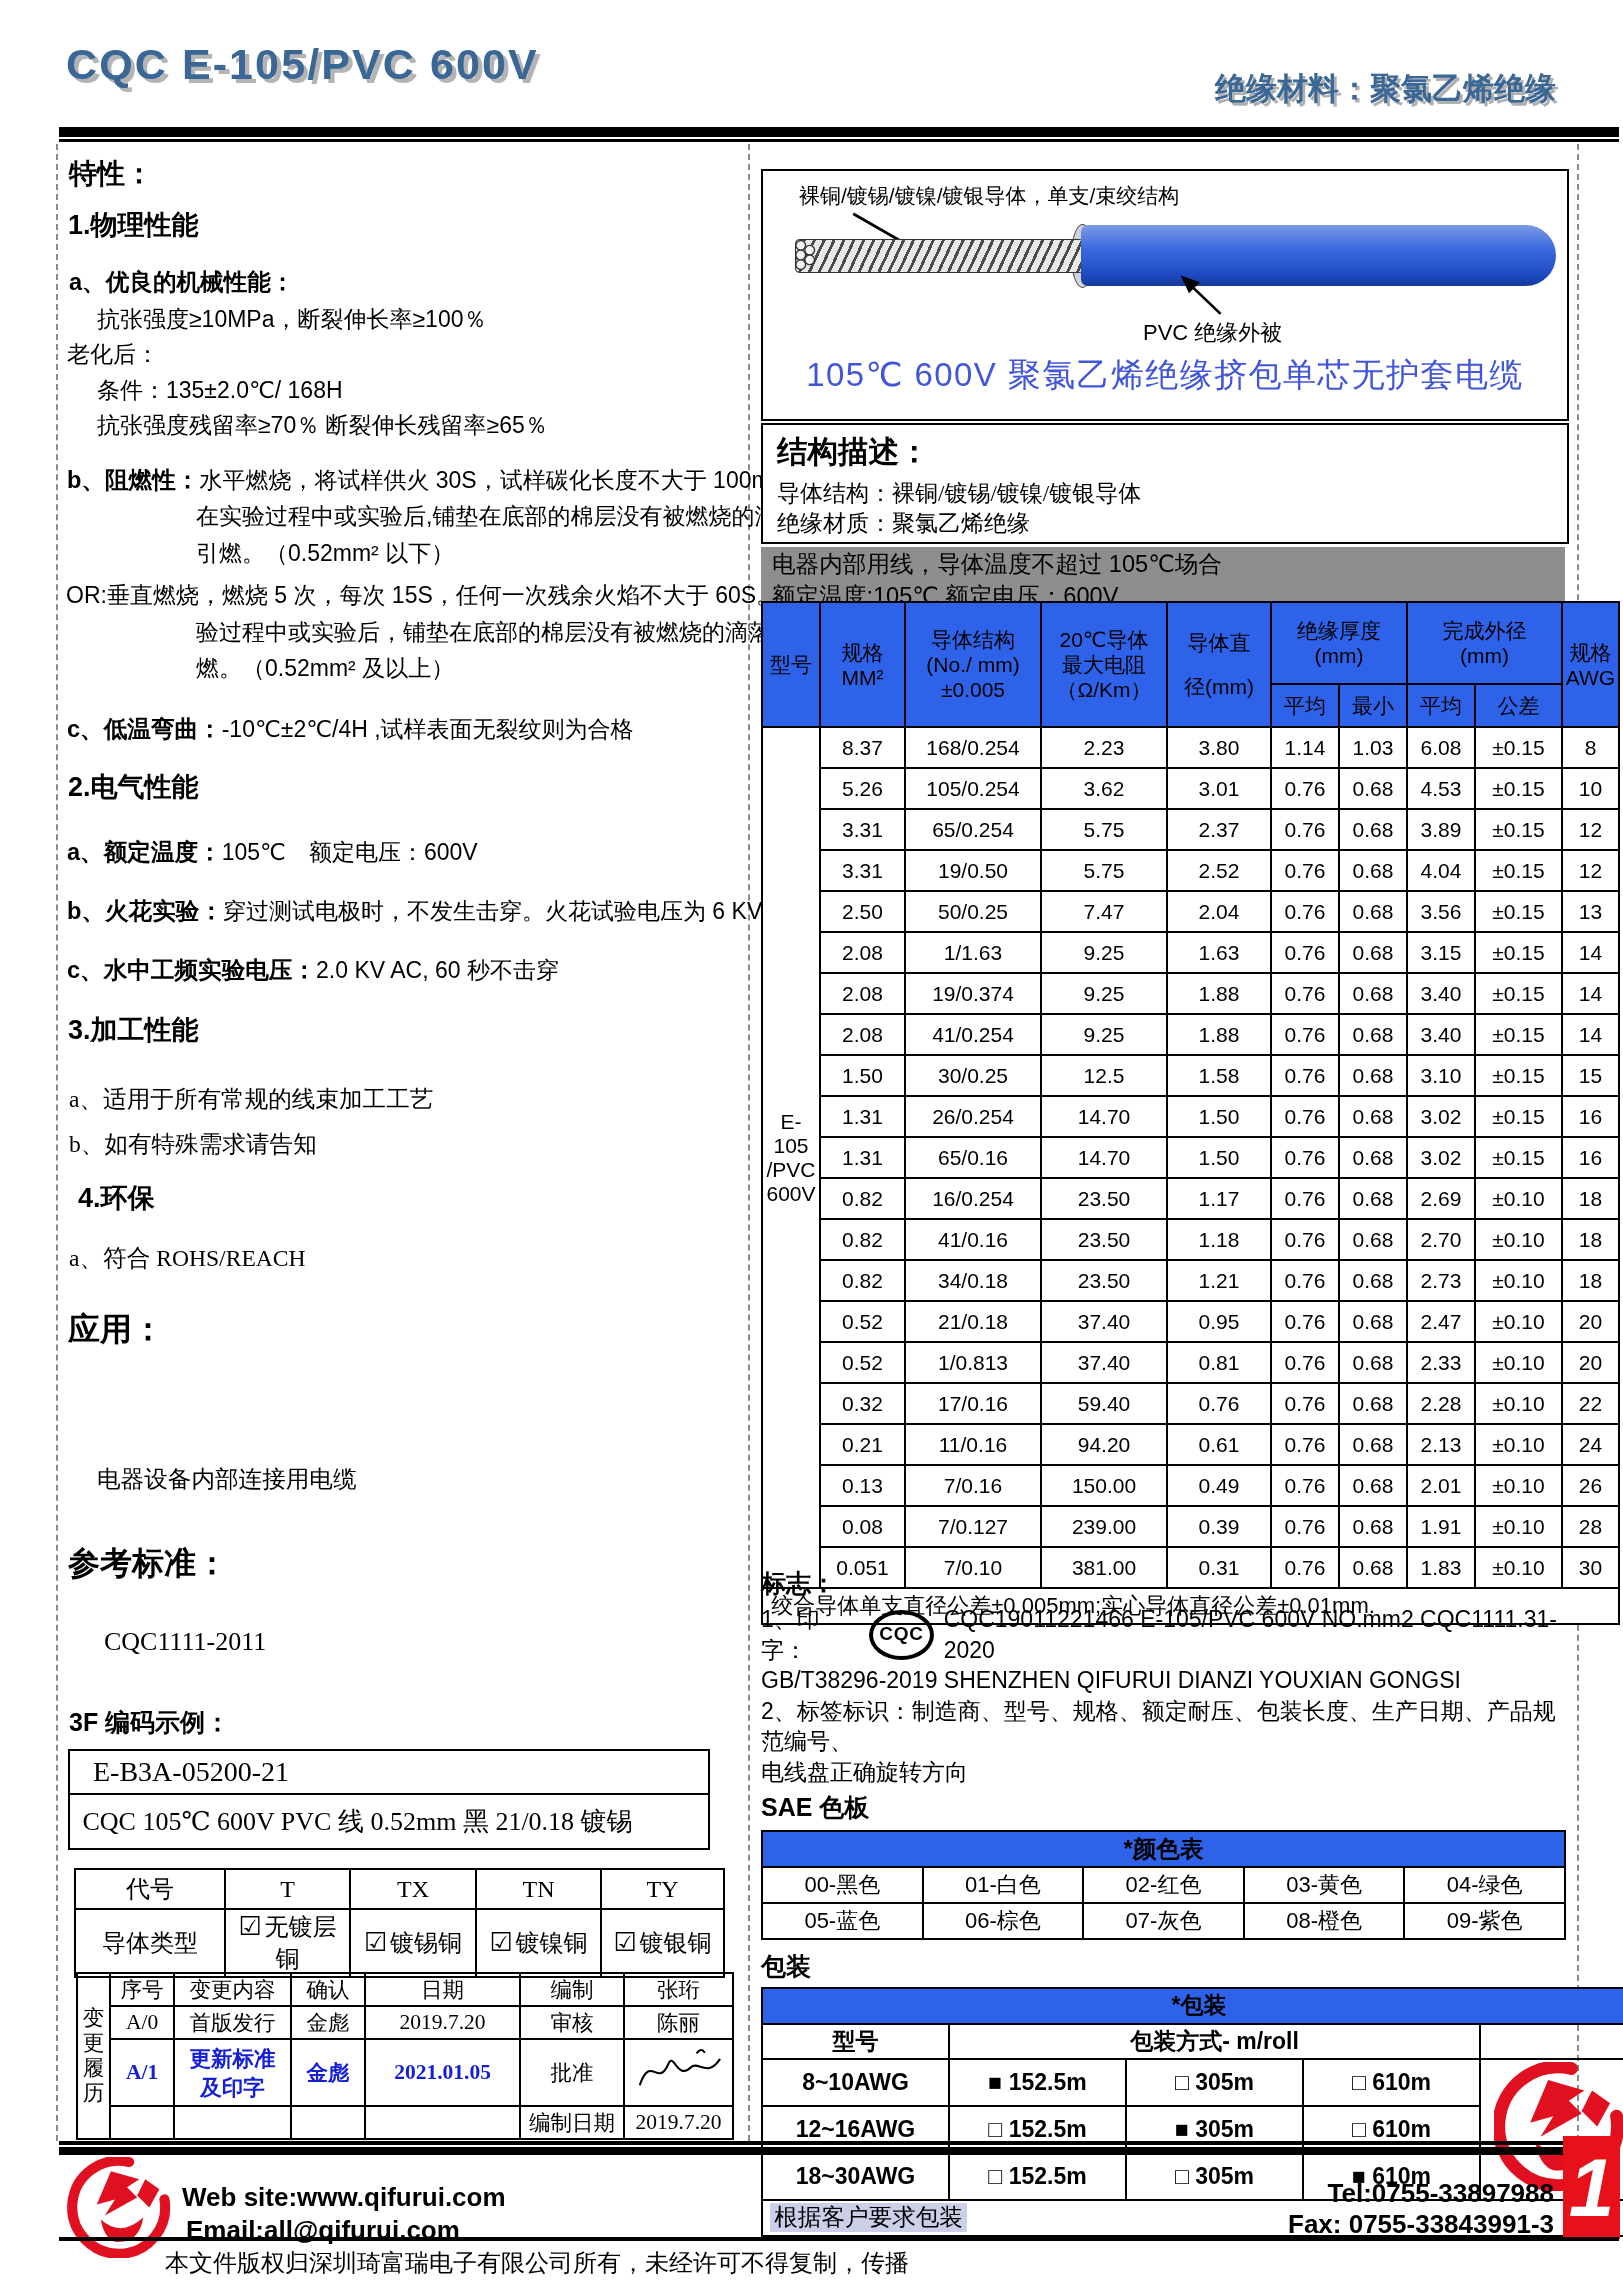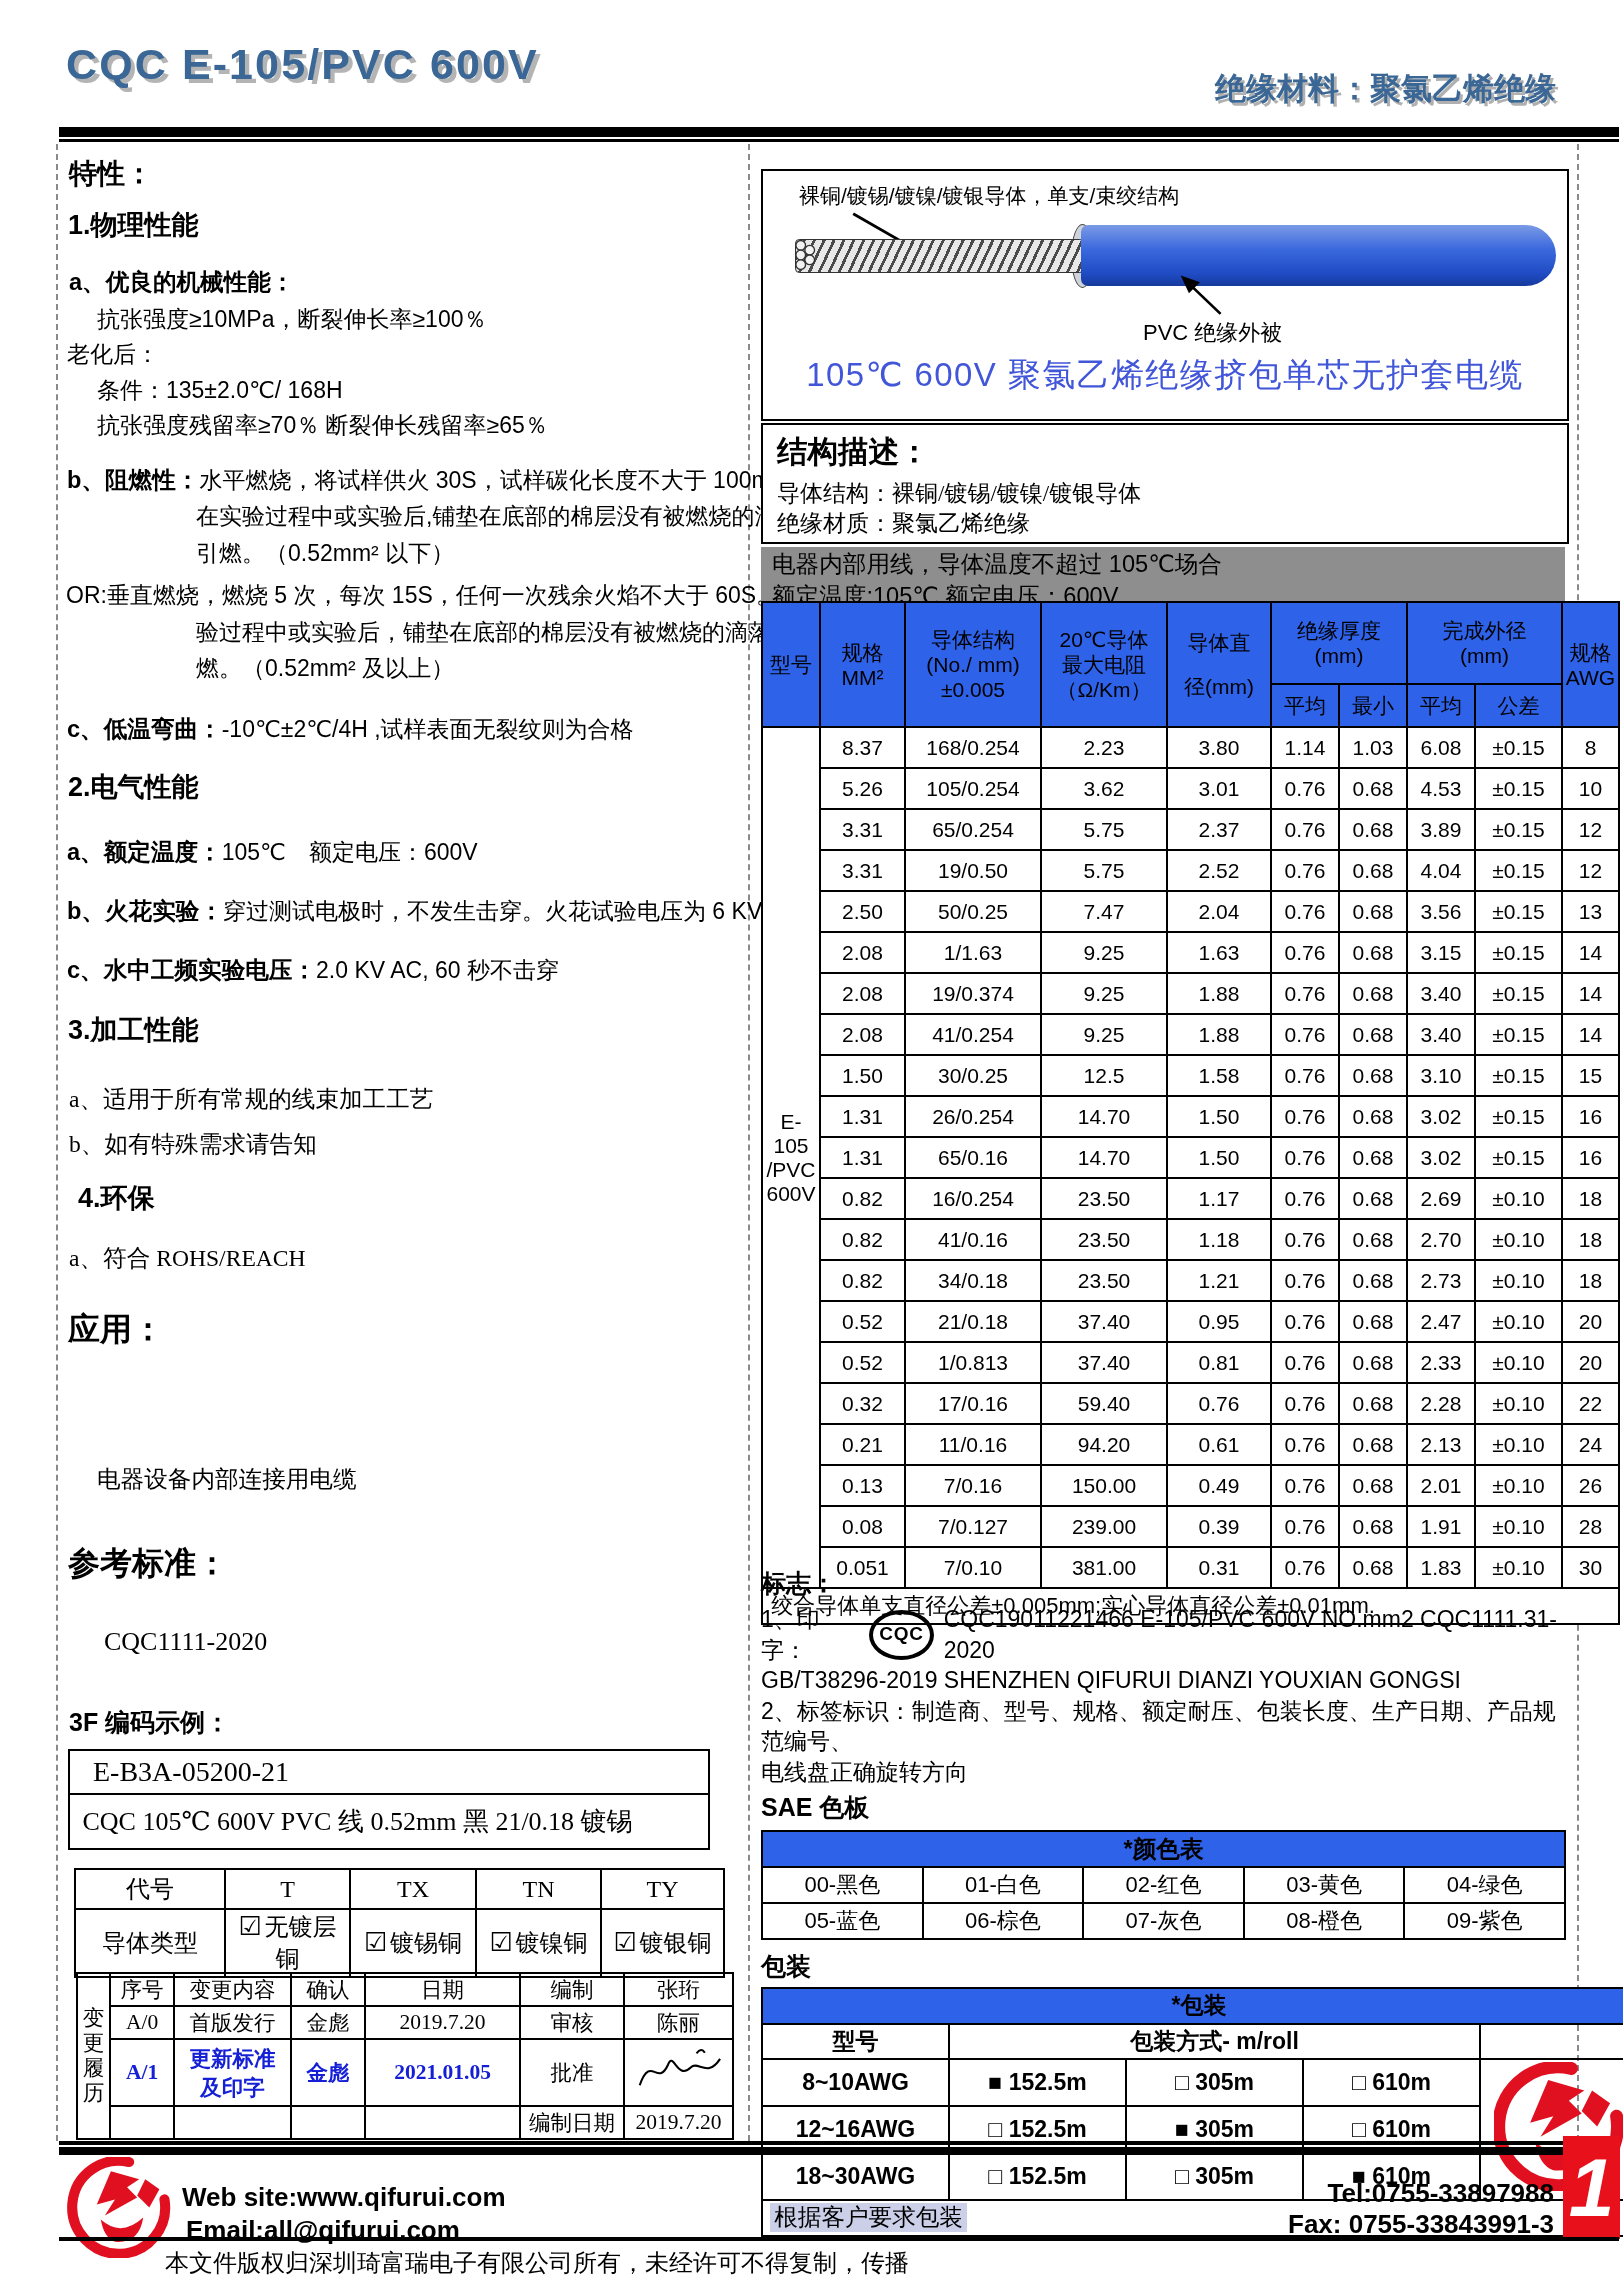--- a/index.html
+++ b/index.html
@@ -108,21 +108,21 @@
   <div class="abs body34 serif" style="left:69px;top:1083px;">a、适用于所有常规的线束加工工艺</div>
   <div class="abs body34 serif" style="left:69px;top:1128px;">b、如有特殊需求请告知</div>
 
   <div class="abs h1" style="left:78px;top:1180px;">4.环保</div>
   <div class="abs body34 serif" style="left:69px;top:1242px;">a、符合 ROHS/REACH</div>
 
   <div class="abs h3" style="left:68px;top:1308px;">应用：</div>
   <div class="abs body34" style="left:97px;top:1463px;">电器设备内部连接用电缆</div>
 
   <div class="abs h3" style="left:68px;top:1542px;">参考标准：</div>
-  <div class="abs body34 serif" style="left:104px;top:1627px;font-size:26px;">CQC1111-2020</div>
+  <div class="abs body34 serif" style="left:104px;top:1627px;font-size:26px;">CQC1111-2011</div>
 
   <div class="abs" style="left:69px;top:1706px;font-size:25px;font-weight:bold;">3F 编码示例：</div>
   <div class="abs code-box serif" style="left:68px;top:1749px;">
     <div class="row1">E-B3A-05200-21</div>
     <div class="row2">CQC 105℃  600V PVC 线  0.52mm  黑  21/0.18 镀锡</div>
   </div>
 
   <table class="abs cond-table" style="left:74px;top:1868px;width:649px;">
     <colgroup>
         <col style="width:150px">

